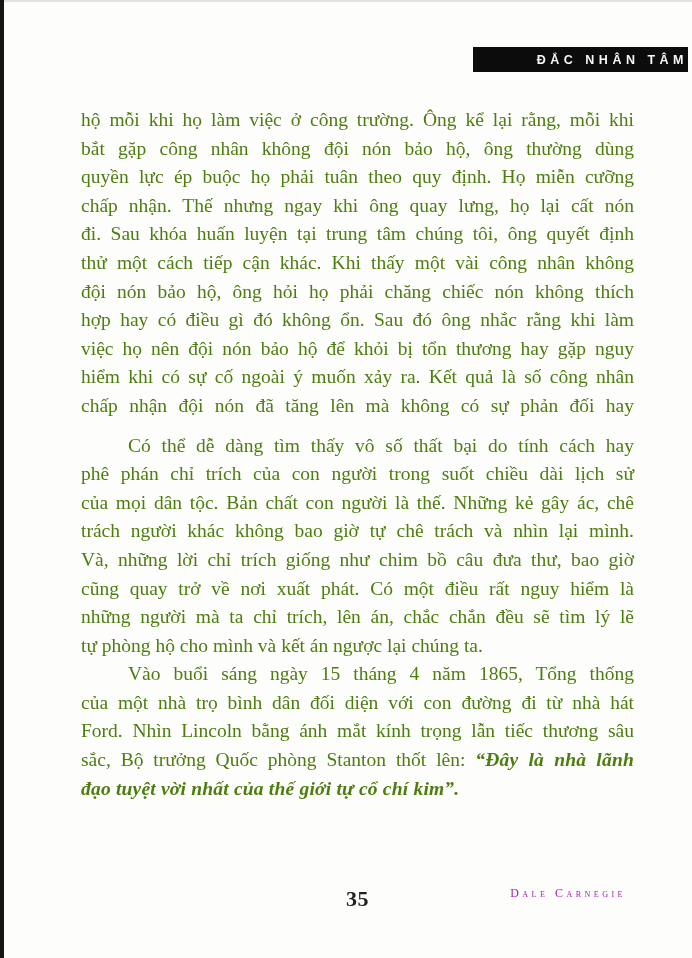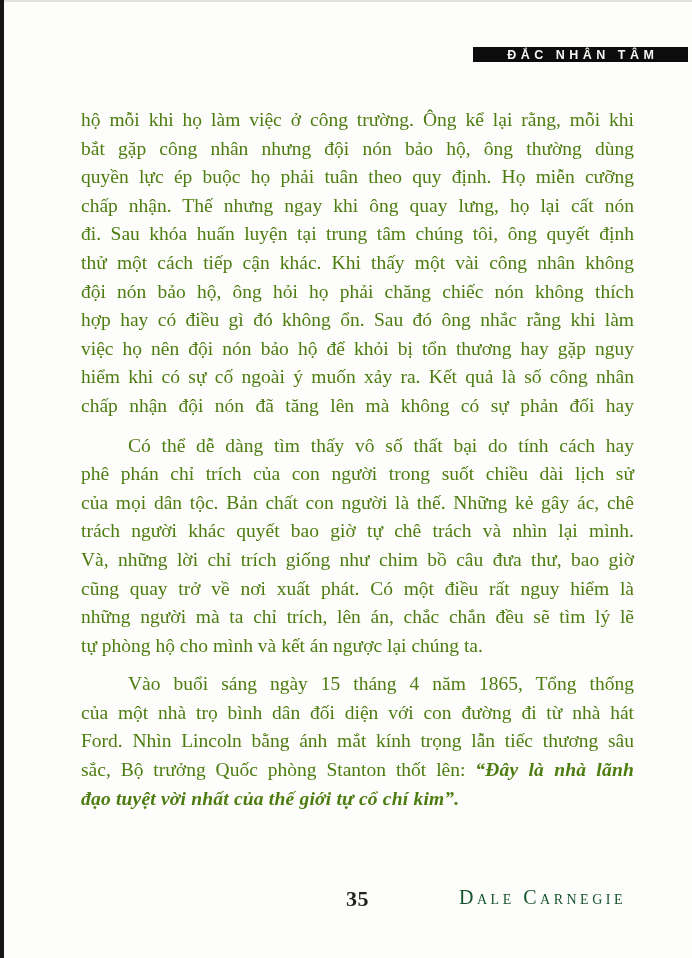--- a/index.html
+++ b/index.html
@@ -23,43 +23,43 @@
   }
   .spine-bar {
     position: absolute;
     left: 0; top: 0;
     width: 4px; height: 958px;
     background: #161616;
   }
   .header-badge {
     position: absolute;
     left: 473px; top: 47px;
-    width: 215px; height: 15px;
+    width: 215px; height: 25px;
     background: #0c0c0c;
     color: #f6f6f3;
     display: flex;
     align-items: center;
-    justify-content: center;
+    justify-content: flex-end;
     font-family: "Liberation Sans", sans-serif;
     font-weight: bold;
     font-size: 12.5px;
     letter-spacing: 4.5px;
     text-indent: 4.5px; 
     white-space: nowrap;
   }
   .body-text {
     position: absolute;
     left: 81px; top: 106px;
     width: 553px;
     color: #4d7c0f;
     font-size: 19.5px;
   }
   .para { margin: 0; }
   .para:nth-child(2) { margin-top: 11px; }
-  .para:nth-child(3) { margin-top: 10px; }
+  .para:nth-child(3) { }
   .line {
     line-height: 28.6px;
     text-align: justify;
     text-align-last: justify;
   }
   .line.last { text-align-last: left; }
   .line.indent { text-indent: 47px; }
   .seg-i {
     font-style: italic;
     font-weight: 700;
@@ -71,56 +71,56 @@
     width: 553px;
     text-align: center;
     font-size: 22px;
     font-weight: 600;
     color: #242220;
     letter-spacing: 0.5px;
   }
   .author {
     position: absolute;
     right: 66px; top: 886px;
-    font-size: 20px;
+    font-size: 12px;
     font-variant-caps: small-caps;
     letter-spacing: 3.5px;
-    color: #14532d;
+    color: #a21caf;
   }
 </style>
 </head>
 <body>
 
 <div class="page">
   <div class="top-scan-line"></div>
   <div class="spine-bar"></div>
 
   <div class="header-badge">
     <span>ĐẮC NHÂN TÂM</span>
   </div>
 
   <div class="body-text" id="body-text">
       <div class="para">
         <div class="line"><span>hộ mỗi khi họ làm việc ở công trường. Ông kể lại rằng, mỗi khi</span></div>
-        <div class="line"><span>bắt gặp công nhân nhưng đội nón bảo hộ, ông thường dùng</span></div>
+        <div class="line"><span>bắt gặp công nhân không đội nón bảo hộ, ông thường dùng</span></div>
         <div class="line"><span>quyền lực ép buộc họ phải tuân theo quy định. Họ miễn cưỡng</span></div>
         <div class="line"><span>chấp nhận. Thế nhưng ngay khi ông quay lưng, họ lại cất nón</span></div>
         <div class="line"><span>đi. Sau khóa huấn luyện tại trung tâm chúng tôi, ông quyết định</span></div>
         <div class="line"><span>thử một cách tiếp cận khác. Khi thấy một vài công nhân không</span></div>
         <div class="line"><span>đội nón bảo hộ, ông hỏi họ phải chăng chiếc nón không thích</span></div>
         <div class="line"><span>hợp hay có điều gì đó không ổn. Sau đó ông nhắc rằng khi làm</span></div>
         <div class="line"><span>việc họ nên đội nón bảo hộ để khỏi bị tổn thương hay gặp nguy</span></div>
         <div class="line"><span>hiểm khi có sự cố ngoài ý muốn xảy ra. Kết quả là số công nhân</span></div>
         <div class="line"><span>chấp nhận đội nón đã tăng lên mà không có sự phản đối hay</span></div>
       </div>
       <div class="para">
         <div class="line indent"><span>Có thể dễ dàng tìm thấy vô số thất bại do tính cách hay</span></div>
         <div class="line"><span>phê phán chỉ trích của con người trong suốt chiều dài lịch sử</span></div>
         <div class="line"><span>của mọi dân tộc. Bản chất con người là thế. Những kẻ gây ác, chê</span></div>
-        <div class="line"><span>trách người khác quyết bao giờ tự chê trách và nhìn lại mình.</span></div>
+        <div class="line"><span>trách người khác không bao giờ tự chê trách và nhìn lại mình.</span></div>
         <div class="line"><span>Và, những lời chỉ trích giống như chim bồ câu đưa thư, bao giờ</span></div>
         <div class="line"><span>cũng quay trở về nơi xuất phát. Có một điều rất nguy hiểm là</span></div>
         <div class="line"><span>những người mà ta chỉ trích, lên án, chắc chắn đều sẽ tìm lý lẽ</span></div>
         <div class="line last"><span>tự phòng hộ cho mình và kết án ngược lại chúng ta.</span></div>
       </div>
       <div class="para">
         <div class="line indent"><span>Vào buổi sáng ngày 15 tháng 4 năm 1865, Tổng thống</span></div>
         <div class="line"><span>của một nhà trọ bình dân đối diện với con đường đi từ nhà hát</span></div>
         <div class="line"><span>Ford. Nhìn Lincoln bằng ánh mắt kính trọng lẫn tiếc thương sâu</span></div>
         <div class="line"><span>sắc, Bộ trưởng Quốc phòng Stanton thốt lên: </span><span class="seg-i">“Đây là nhà lãnh</span></div>

